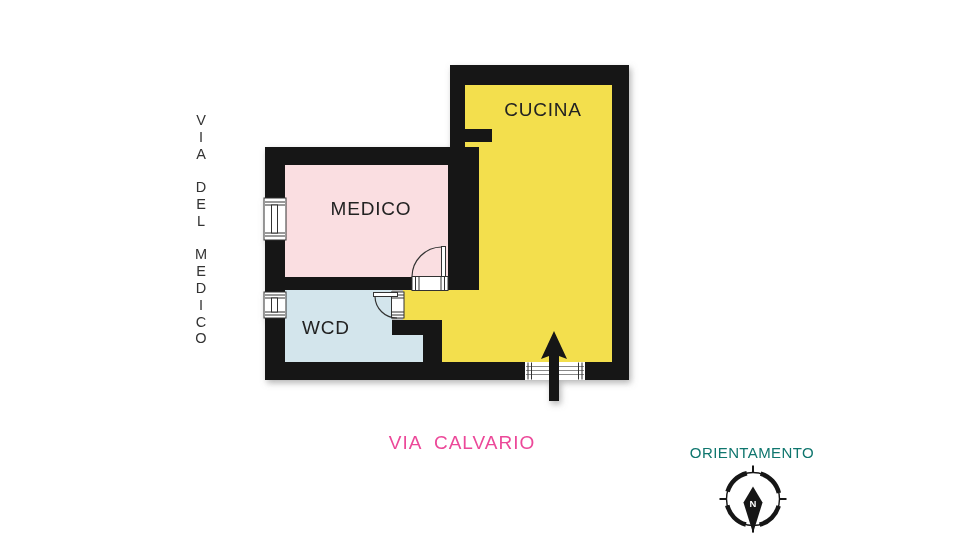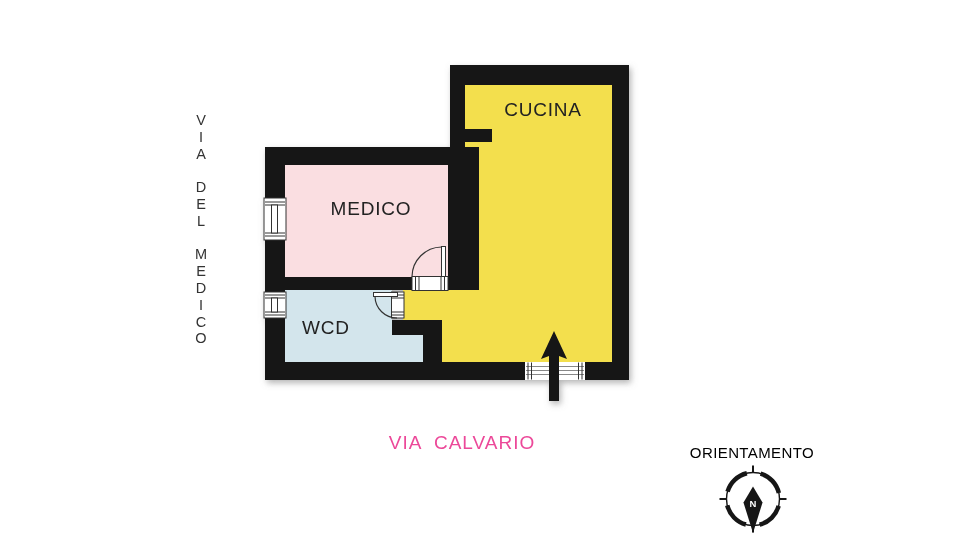--- a/index.html
+++ b/index.html
@@ -7,21 +7,21 @@
     position:relative;width:960px;height:550px;background:#fff;overflow:hidden;
     font-family:"Liberation Sans",sans-serif;
   }
   .plan-svg{position:absolute;left:0;top:0;}
   .label{
     position:absolute;transform:translate(-50%,-50%);
     color:#222;white-space:pre;letter-spacing:0.8px;font-size:19px;
   }
   .label-room{font-size:19px;text-align:center;}
   .label-street-bottom{font-size:19px;color:#ec4899;letter-spacing:1px;}
-  .label-orient{font-size:15px;color:#000000;letter-spacing:0.4px;}
+  .label-orient{font-size:15px;color:#0f766e;letter-spacing:0.4px;}
   .label-street-left{
     position:absolute;left:201px;top:112px;transform:translateX(-50%);
     writing-mode:vertical-rl;text-orientation:upright;
     font-size:14.5px;letter-spacing:0.8px;color:#333;white-space:pre;
   }
 </style>
 </head>
 <body>
 
 <div class="canvas">

